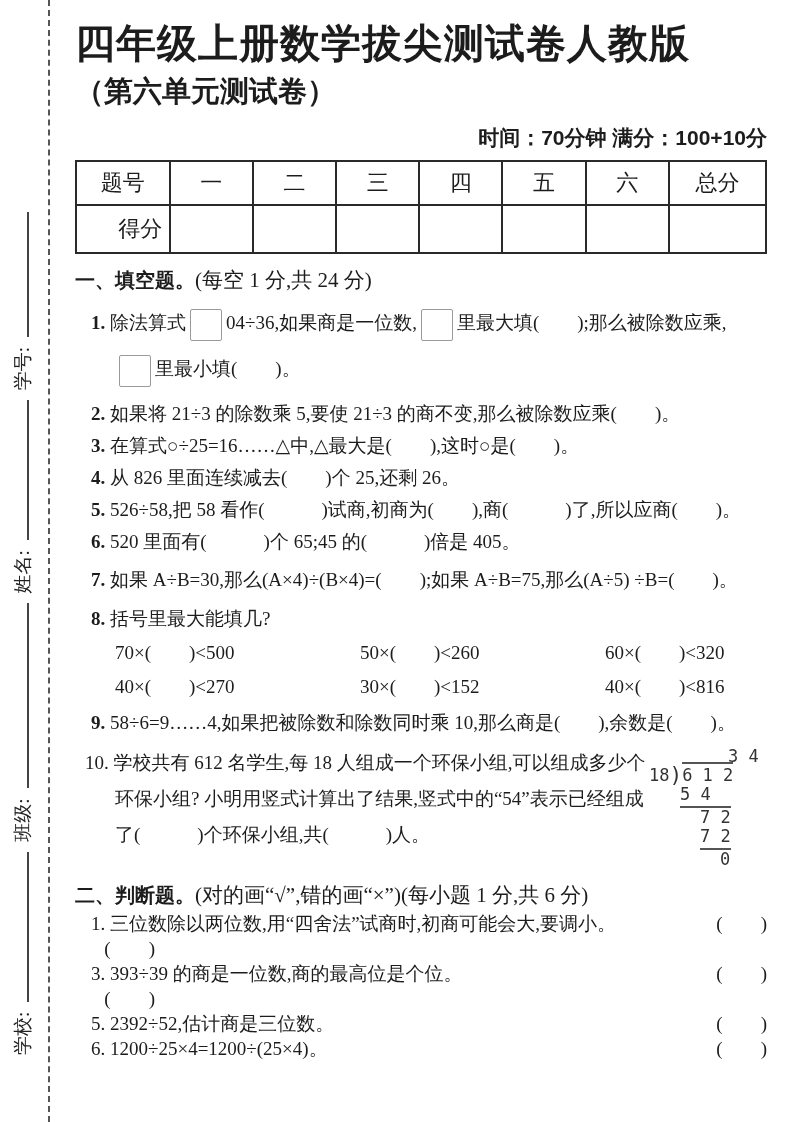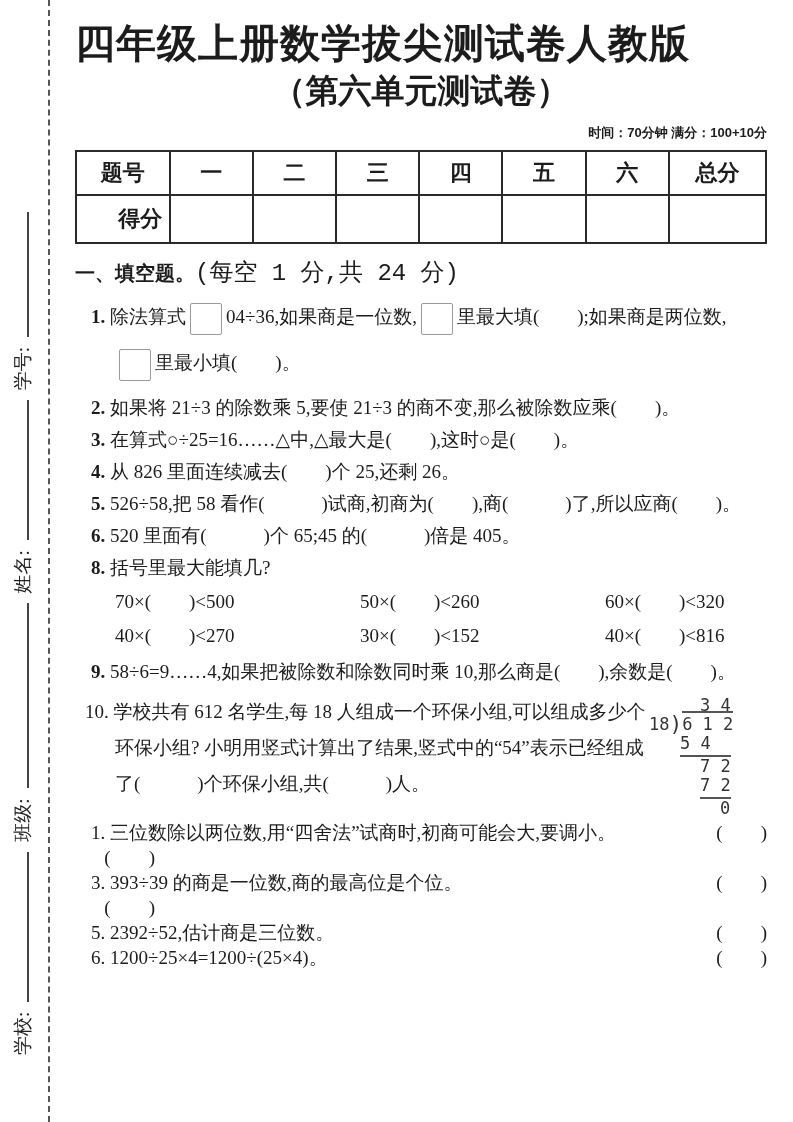--- a/index.html
+++ b/index.html
@@ -17,37 +17,37 @@
   }
   .sb-line{display:inline-block;border-bottom:2px solid #444;height:1em;margin:0 10px;}
   .w150{width:150px}.w185{width:185px}.w140{width:140px}.w125{width:125px}
   
   .content{position:absolute;left:75px;right:26px;top:18px;}
   .title{
     text-align:left;font-family:"Liberation Sans","DejaVu Sans",sans-serif;
     font-weight:900;font-size:40px;line-height:50px;letter-spacing:1px;margin:0;
   }
   .subtitle{
-    text-align:center;font-family:"Liberation Sans","DejaVu Sans",sans-serif;
-    font-weight:900;font-size:33px;line-height:46px;margin:0;
+    text-align:left;font-family:"Liberation Sans","DejaVu Sans",sans-serif;
+    font-weight:900;font-size:29px;line-height:46px;margin:0;
   }
   .meta{
     text-align:right;font-family:"Liberation Sans","DejaVu Sans",sans-serif;
-    font-weight:700;font-size:13px;margin-top:10px;
+    font-weight:700;font-size:21px;margin-top:10px;
   }
   
   table.score{border-collapse:collapse;width:100%;margin-top:8px;table-layout:fixed;}
-  table.score td{border:2px solid #2a2a2a;text-align:center;font-size:22px;font-weight:700;}
+  table.score td{border:2px solid #2a2a2a;text-align:center;font-size:22px;font-weight:400;}
   table.score tr.r1 td{height:40px;}
   table.score tr.r2 td{height:44px;padding-left:36px;}
   td.c-first{width:13%;} td.c-last{width:13.5%;}
   
   .sec-head{margin-top:12px;font-size:20px;}
   .sec-head b{font-family:"Liberation Sans","DejaVu Sans",sans-serif;font-weight:800;margin-top:12px;}
-  .sec-head .note{font-size:24px;font-family:Liberation Mono, monospace;}
+  .sec-head .note{font-size:21px;}
   .q{margin:11px 0 0 0;padding-left:40px;text-indent:-24px;line-height:21px;}
   .q .qnum{font-weight:700;}
   .q1{line-height:46px;margin-top:6px;}
   .box{
     display:inline-block;width:30px;height:30px;border:1px solid #9a9a9a;
     vertical-align:middle;margin:0 4px;background:#fff;border-radius:2px;
   }
   .q7{line-height:34px;}
   .q8grid{
     display:grid;grid-template-columns:245px 245px 1fr;
@@ -55,21 +55,21 @@
   }
   .q8grid span{display:block;margin-bottom:13px;}
   
   .q10wrap{display:flex;margin-top:12px;}
   .q10text{flex:1;line-height:36px;padding-left:40px;text-indent:-30px;}
   .longdiv{
     width:118px;flex:none;font-family:"DejaVu Sans Mono","Liberation Mono",monospace;
     font-size:17px;line-height:19px;color:#333;margin-top:2px;
   }
   .ld-row{white-space:pre;}
-  .ld-quot{margin-left:51px;}
+  .ld-quot{margin-left:79px;}
   .ld-divline .ld-dividend{border-top:2px solid #555;padding-top:1px;}
   .ld-bracket{font-size:21px;vertical-align:-1px;}
   .ld-sub1{margin-left:31px;width:51px;border-bottom:2px solid #555;padding-bottom:2px;}
   .ld-rem1{margin-left:51px;}
   .ld-sub2{margin-left:51px;width:31px;border-bottom:2px solid #555;padding-bottom:2px;}
   .ld-res{margin-left:71px;}
   .ld-block{display:inline-block;}
   
   .tf{display:flex;margin-top:4px;line-height:21px;gap:40px;}
   .tf .tf-body{flex:1;padding-left:40px;text-indent:-24px;}
@@ -122,29 +122,30 @@
       </tr>
     </tbody>
       </table>
 
     <div class="sec-head">
       <b>一、填空题。</b><span class="note">(每空 1 分,共 24 分)</span>
     </div>
 
     <p class="q q1">
       <span class="qnum">1.</span>
-      <span>除法算式</span><span class="box"></span><span>04÷36,如果商是一位数,</span><span class="box"></span><span>里最大填(　　);如果商是两位数,</span><br>
+      <span>除法算式</span><span class="box"></span><span>04÷36,如果商是一位数,</span><span class="box"></span><span>里最大填(　　);那么被除数应乘,</span><br>
       <span class="box"></span><span>里最小填(　　)。</span>
     </p>
 
     <p class="q"><span class="qnum">2.</span> <span>如果将 21÷3 的除数乘 5,要使 21÷3 的商不变,那么被除数应乘(　　)。</span></p>
     <p class="q"><span class="qnum">3.</span> <span>在算式○÷25=16……△中,△最大是(　　),这时○是(　　)。</span></p>
     <p class="q"><span class="qnum">4.</span> <span>从 826 里面连续减去(　　)个 25,还剩 26。</span></p>
     <p class="q"><span class="qnum">5.</span> <span>526÷58,把 58 看作(　　　)试商,初商为(　　),商(　　　)了,所以应商(　　)。</span></p>
     <p class="q"><span class="qnum">6.</span> <span>520 里面有(　　　)个 65;45 的(　　　)倍是 405。</span></p>
+    <p class="q q7"><span class="qnum">7.</span> <span>如果 A÷B=30,那么(A×4)÷(B×4)=(　　);如果 A÷B=75,那么(A÷5) ÷B=(　　)。</span></p>
     <p class="q"><span class="qnum">8.</span> <span>括号里最大能填几?</span></p>
 
     <div class="q8grid">
       <span>70×(　　)&lt;500</span>
       <span>50×(　　)&lt;260</span>
       <span>60×(　　)&lt;320</span>
       <span>40×(　　)&lt;270</span>
       <span>30×(　　)&lt;152</span>
       <span>40×(　　)&lt;816</span>
     </div>
@@ -158,20 +159,23 @@
       <div class="longdiv">
         <div class="ld-row ld-quot">3 4</div>
         <div class="ld-row ld-divline"><span>18</span><span class="ld-bracket">)</span><span class="ld-dividend">6 1 2</span></div>
         <div class="ld-row"><span class="ld-block ld-sub1">5 4</span></div>
         <div class="ld-row ld-rem1">7 2</div>
         <div class="ld-row"><span class="ld-block ld-sub2">7 2</span></div>
         <div class="ld-row ld-res">0</div>
       </div>
     </div>
 
+    <div class="sec-head">
+      <b>二、判断题。</b><span class="note">(对的画“√”,错的画“×”)(每小题 1 分,共 6 分)</span>
+    </div>
 
     <div class="tf">
       <span class="tf-body"><span class="qnum">1.</span> <span>三位数除以两位数,用“四舍法”试商时,初商可能会大,要调小。</span></span>
       <span class="ans">(　　)</span>
     </div>
     <div class="tf">
       <span class="ans">(　　)</span>
     </div>
     <div class="tf">
       <span class="tf-body"><span class="qnum">3.</span> <span>393÷39 的商是一位数,商的最高位是个位。</span></span>

